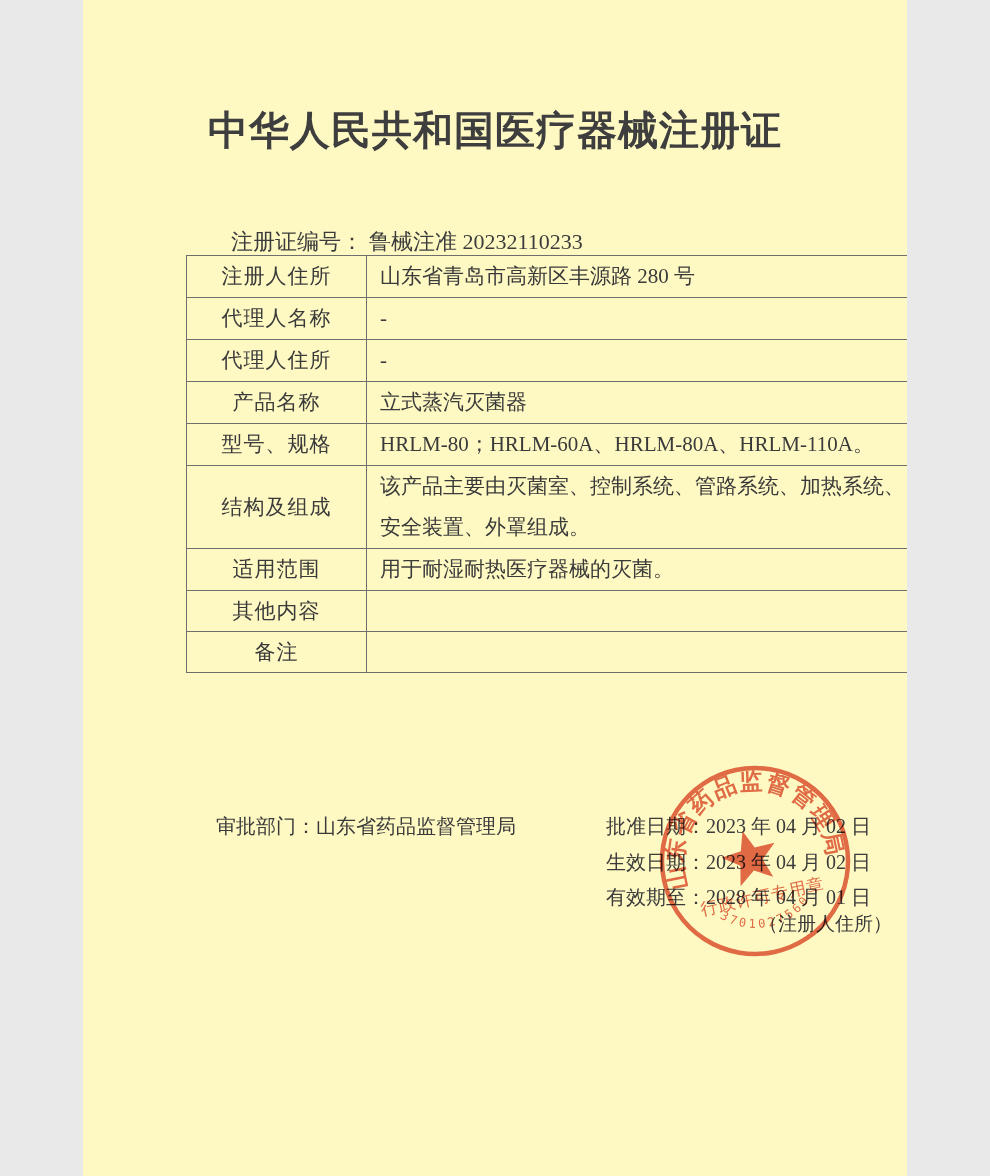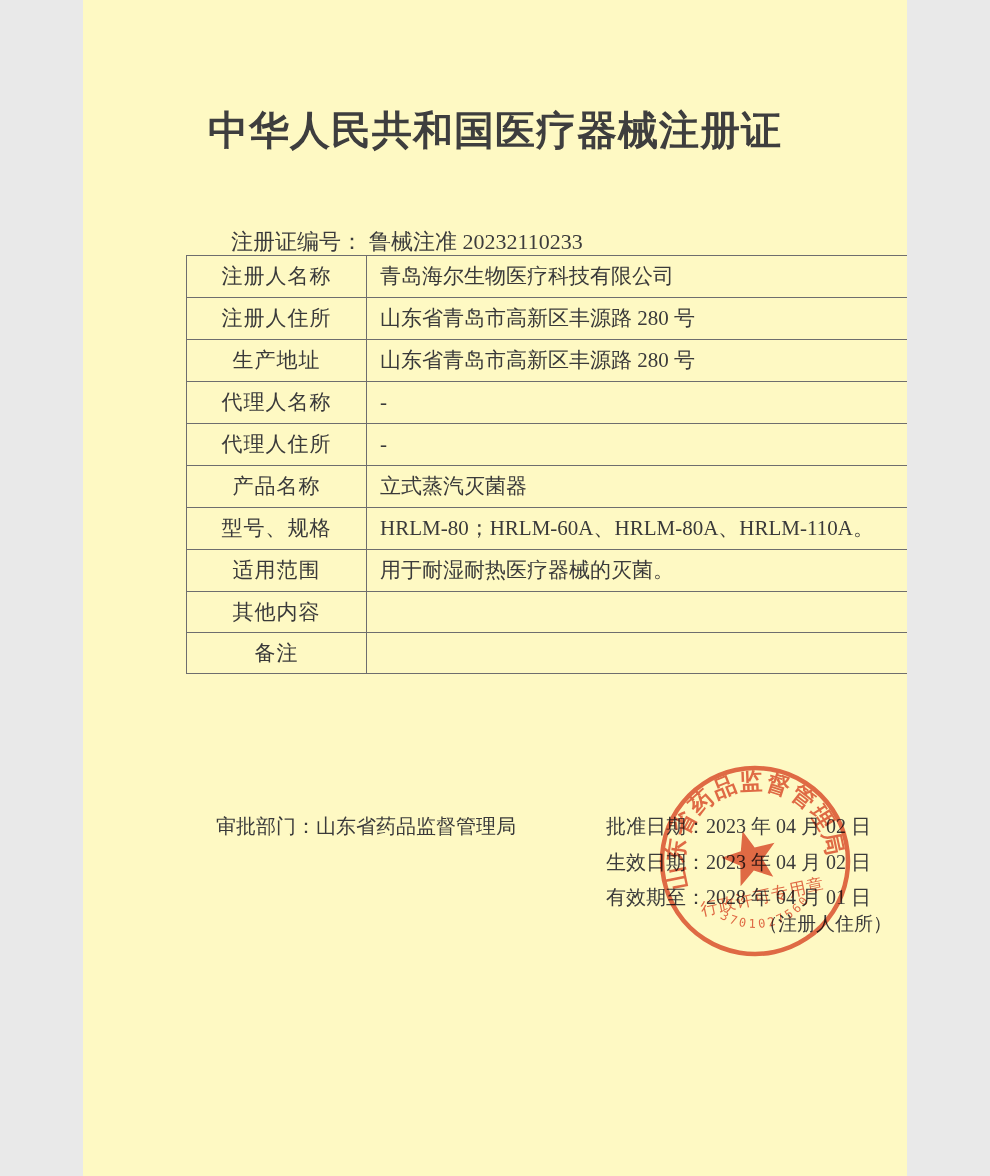--- a/index.html
+++ b/index.html
@@ -121,46 +121,43 @@
 
   <div class="title">中华人民共和国医疗器械注册证</div>
 
   <div class="reg-line">
     <span class="reg-label">注册证编号：</span><span class="reg-value">鲁械注准 20232110233</span>
   </div>
 
   <table class="cert-table">
     <tbody>
         <tr class="cert-row">
-      <td class="cell-label">注册人名称</td>
-      <td class="cell-value">青岛海尔生物医疗科技有限公司</td>
-    </tr>
-        <tr class="cert-row">
       <td class="cell-label">注册人住所</td>
-      <td class="cell-value">山东省青岛市高新区丰源路 280 号</td>
-    </tr>
-        <tr class="cert-row">
-      <td class="cell-label">生产地址</td>
       <td class="cell-value">山东省青岛市高新区丰源路 280 号</td>
     </tr>
         <tr class="cert-row">
       <td class="cell-label">代理人名称</td>
       <td class="cell-value">-</td>
     </tr>
         <tr class="cert-row">
       <td class="cell-label">代理人住所</td>
       <td class="cell-value">-</td>
     </tr>
         <tr class="cert-row">
       <td class="cell-label">产品名称</td>
       <td class="cell-value">立式蒸汽灭菌器</td>
     </tr>
         <tr class="cert-row">
       <td class="cell-label">型号、规格</td>
       <td class="cell-value">HRLM-80；HRLM-60A、HRLM-80A、HRLM-110A。</td>
+    </tr>
+        <tr class="cert-row tall">
+      <td class="cell-label">结构及组成</td>
+      <td class="cell-value">该产品主要由灭菌室、控制系统、管路系统、加热系统、
+安全装置、外罩组成。</td>
     </tr>
         <tr class="cert-row">
       <td class="cell-label">适用范围</td>
       <td class="cell-value">用于耐湿耐热医疗器械的灭菌。</td>
     </tr>
         <tr class="cert-row">
       <td class="cell-label">其他内容</td>
       <td class="cell-value"></td>
     </tr>
         <tr class="cert-row">

